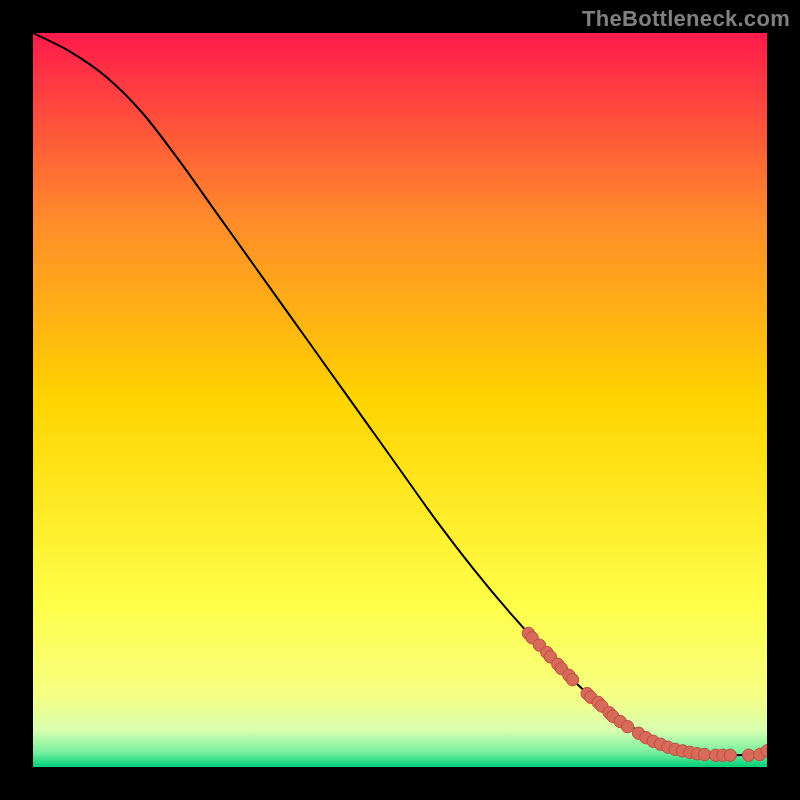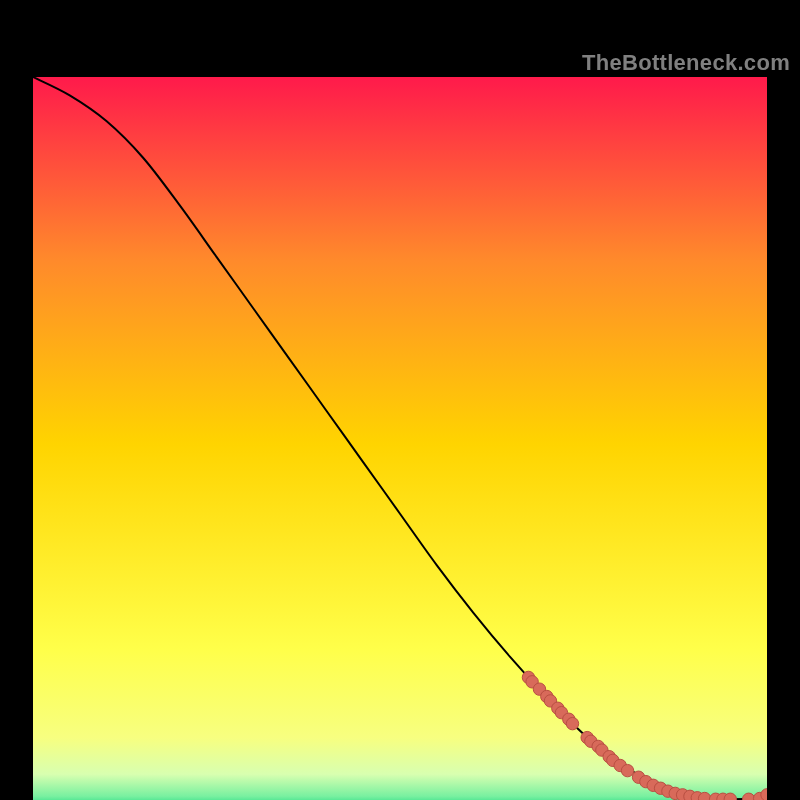--- a/index.html
+++ b/index.html
@@ -10,21 +10,20 @@
     background: #000;
     overflow: hidden;
   }
   .frame {
     position: absolute;
     left: 0;
     top: 0;
     width: 800px;
     height: 688px;
     background: #000;
-    margin-top: 44px;
   }
   .watermark {
     position: absolute;
     top: 6px;
     right: 10px;
     font-family: Arial, Helvetica, sans-serif;
     font-size: 22px;
     font-weight: 600;
     color: #808080;
     letter-spacing: 0.3px;

